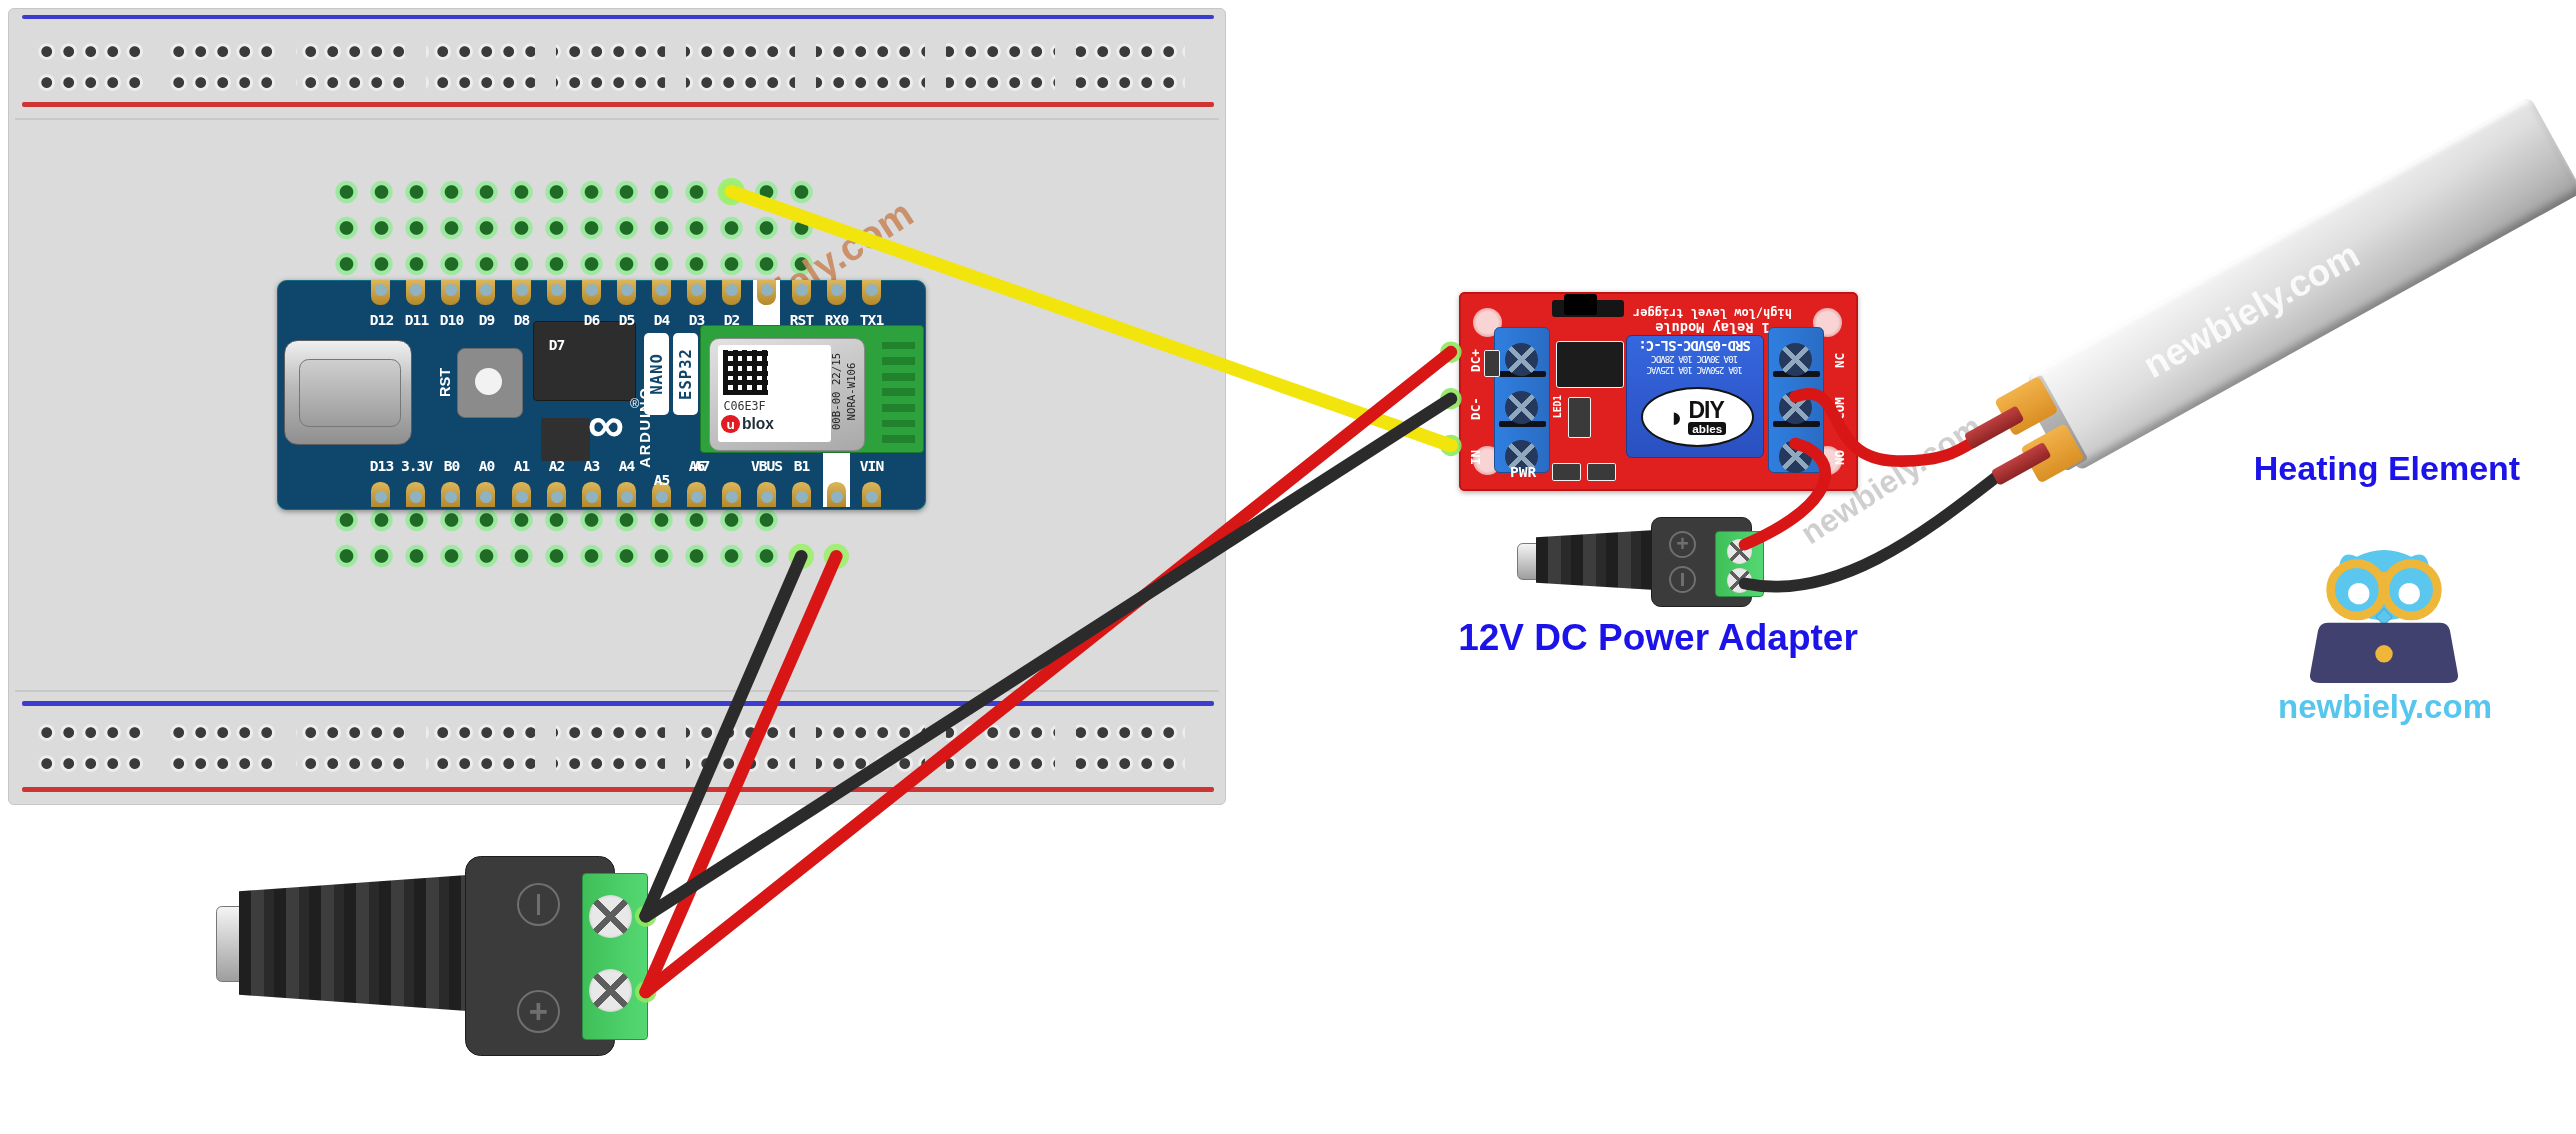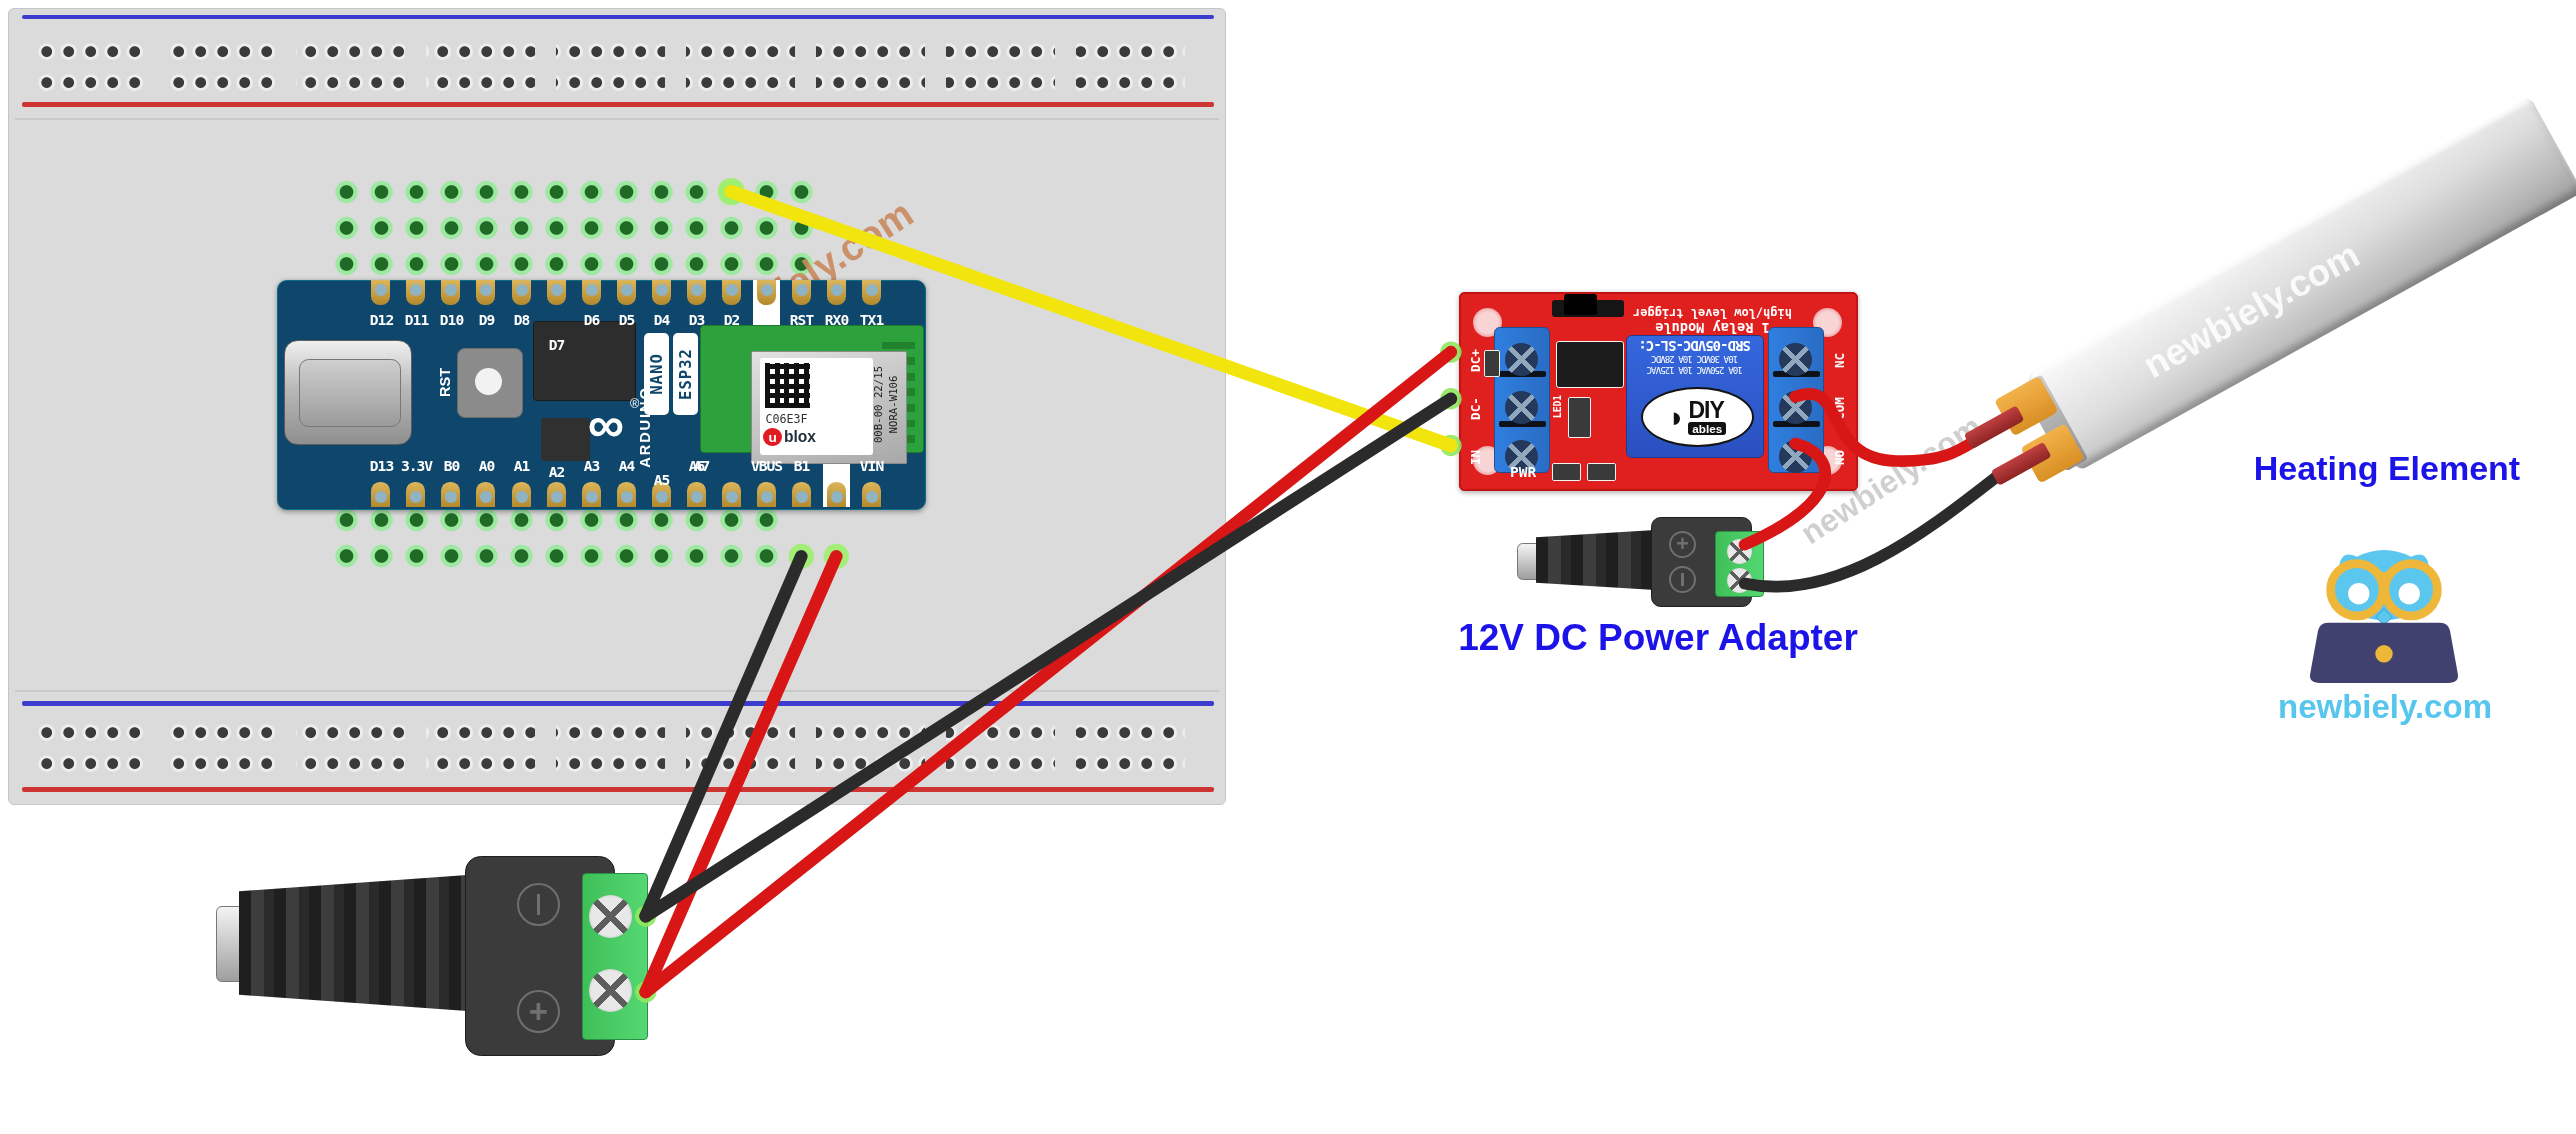--- a/index.html
+++ b/index.html
@@ -66,22 +66,22 @@
   .nano-badge span{transform:rotate(-90deg);color:#0f466b;font-weight:bold;font-size:15.6px;
                    font-family:"DejaVu Sans Mono",monospace;letter-spacing:1px;}
   #inf-logo{left:574px;top:397px;width:64px;height:60px;color:#fff;font-size:51px;line-height:56px;z-index:5;
             text-align:center;font-weight:bold;}
   #inf-reg{left:630px;top:397px;color:#fff;font-size:12.6px;z-index:5;}
   #brand-text{left:634px;top:389px;width:21.4px;height:76px;z-index:5;display:flex;align-items:center;justify-content:center;}
   #brand-text span{transform:rotate(-90deg);color:#fff;font-weight:bold;font-size:14.6px;letter-spacing:1.9px;}
   #module{left:700px;top:325px;width:222px;height:126px;background:#2da23c;border-radius:3.9px;z-index:4;border:1px solid #1d7a2a;}
   #module .antenna{position:absolute;right:7.8px;top:9.7px;width:33px;height:107px;
       background:repeating-linear-gradient(0deg,#1d7a2a 0 7.8px,#2da23c 7.8px 15.6px);opacity:.8;}
-  #shield{position:absolute;left:7.8px;top:25px;width:154px;height:111px;border-radius:1px;
-          background:linear-gradient(160deg,#e2e2e2,#a8a8a8);border:1px solid #8a8a8a;margin-left:42px;}
+  #shield{position:absolute;left:7.8px;top:12px;width:154px;height:111px;border-radius:10px;
+          background:linear-gradient(160deg,#e2e2e2,#a8a8a8);border:1px solid #8a8a8a;}
   #mod-label{position:absolute;left:7.8px;top:5.8px;width:113px;height:97px;background:#fff;border-radius:2.9px;}
   #qr{position:absolute;left:5.8px;top:4.9px;width:45px;height:45px;
       background-image:repeating-linear-gradient(0deg,#111 0 4.9px,rgba(0,0,0,0) 4.9px 9.7px),
                        repeating-linear-gradient(90deg,#111 0 4.9px,#fff 4.9px 9.7px);}
   #mod-code{position:absolute;left:5.8px;top:54px;font-family:"DejaVu Sans Mono",monospace;font-size:11.7px;color:#333;}
   #ublox{position:absolute;left:3.9px;top:70px;display:flex;align-items:center;gap:1.9px;}
   #ublox .udot{width:18.5px;height:18.5px;border-radius:50%;background:#e11b22;color:#fff;font-weight:bold;font-size:13.6px;
                display:flex;align-items:center;justify-content:center;}
   #ublox .btext{font-weight:bold;font-size:15.6px;color:#22303c;}
   .mod-vert{position:absolute;width:15.6px;height:93px;display:flex;align-items:center;justify-content:center;}
@@ -268,21 +268,21 @@
       <div class="pin-label abs" style="left: 679px; top: 311px;">D3</div>
       <div class="pin-label abs" style="left: 714px; top: 311px;">D2</div>
       <div class="pin-label abs" style="left: 784px; top: 311px;">RST</div>
       <div class="pin-label abs" style="left: 819px; top: 311px;">RX0</div>
       <div class="pin-label abs" style="left: 854px; top: 311px;">TX1</div>
       <div class="pin-label abs" style="left: 364px; top: 457px;">D13</div>
       <div class="pin-label abs" style="left: 399px; top: 457px;">3.3V</div>
       <div class="pin-label abs" style="left: 434px; top: 457px;">B0</div>
       <div class="pin-label abs" style="left: 469px; top: 457px;">A0</div>
       <div class="pin-label abs" style="left: 504px; top: 457px;">A1</div>
-      <div class="pin-label abs" style="left: 539px; top: 457px; margin-top: 6px;">A2</div>
+      <div class="pin-label abs" style="left: 539px; top: 457px;">A2</div>
       <div class="pin-label abs" style="left: 574px; top: 457px;">A3</div>
       <div class="pin-label abs" style="left: 609px; top: 457px;">A4</div>
       <div class="pin-label abs" style="left: 644px; top: 457px; margin-top: 14px;">A5</div>
       <div class="pin-label abs" style="left: 679px; top: 457px;">A6</div>
       <div class="pin-label abs" style="left: 684px; top: 457px;">A7</div>
       <div class="pin-label abs" style="left: 749px; top: 457px;">VBUS</div>
       <div class="pin-label abs" style="left: 784px; top: 457px;">B1</div>
       <div class="pin-label abs" style="left: 854px; top: 457px;">VIN</div>
     </div>
   <div id="usb" class="abs"></div>

